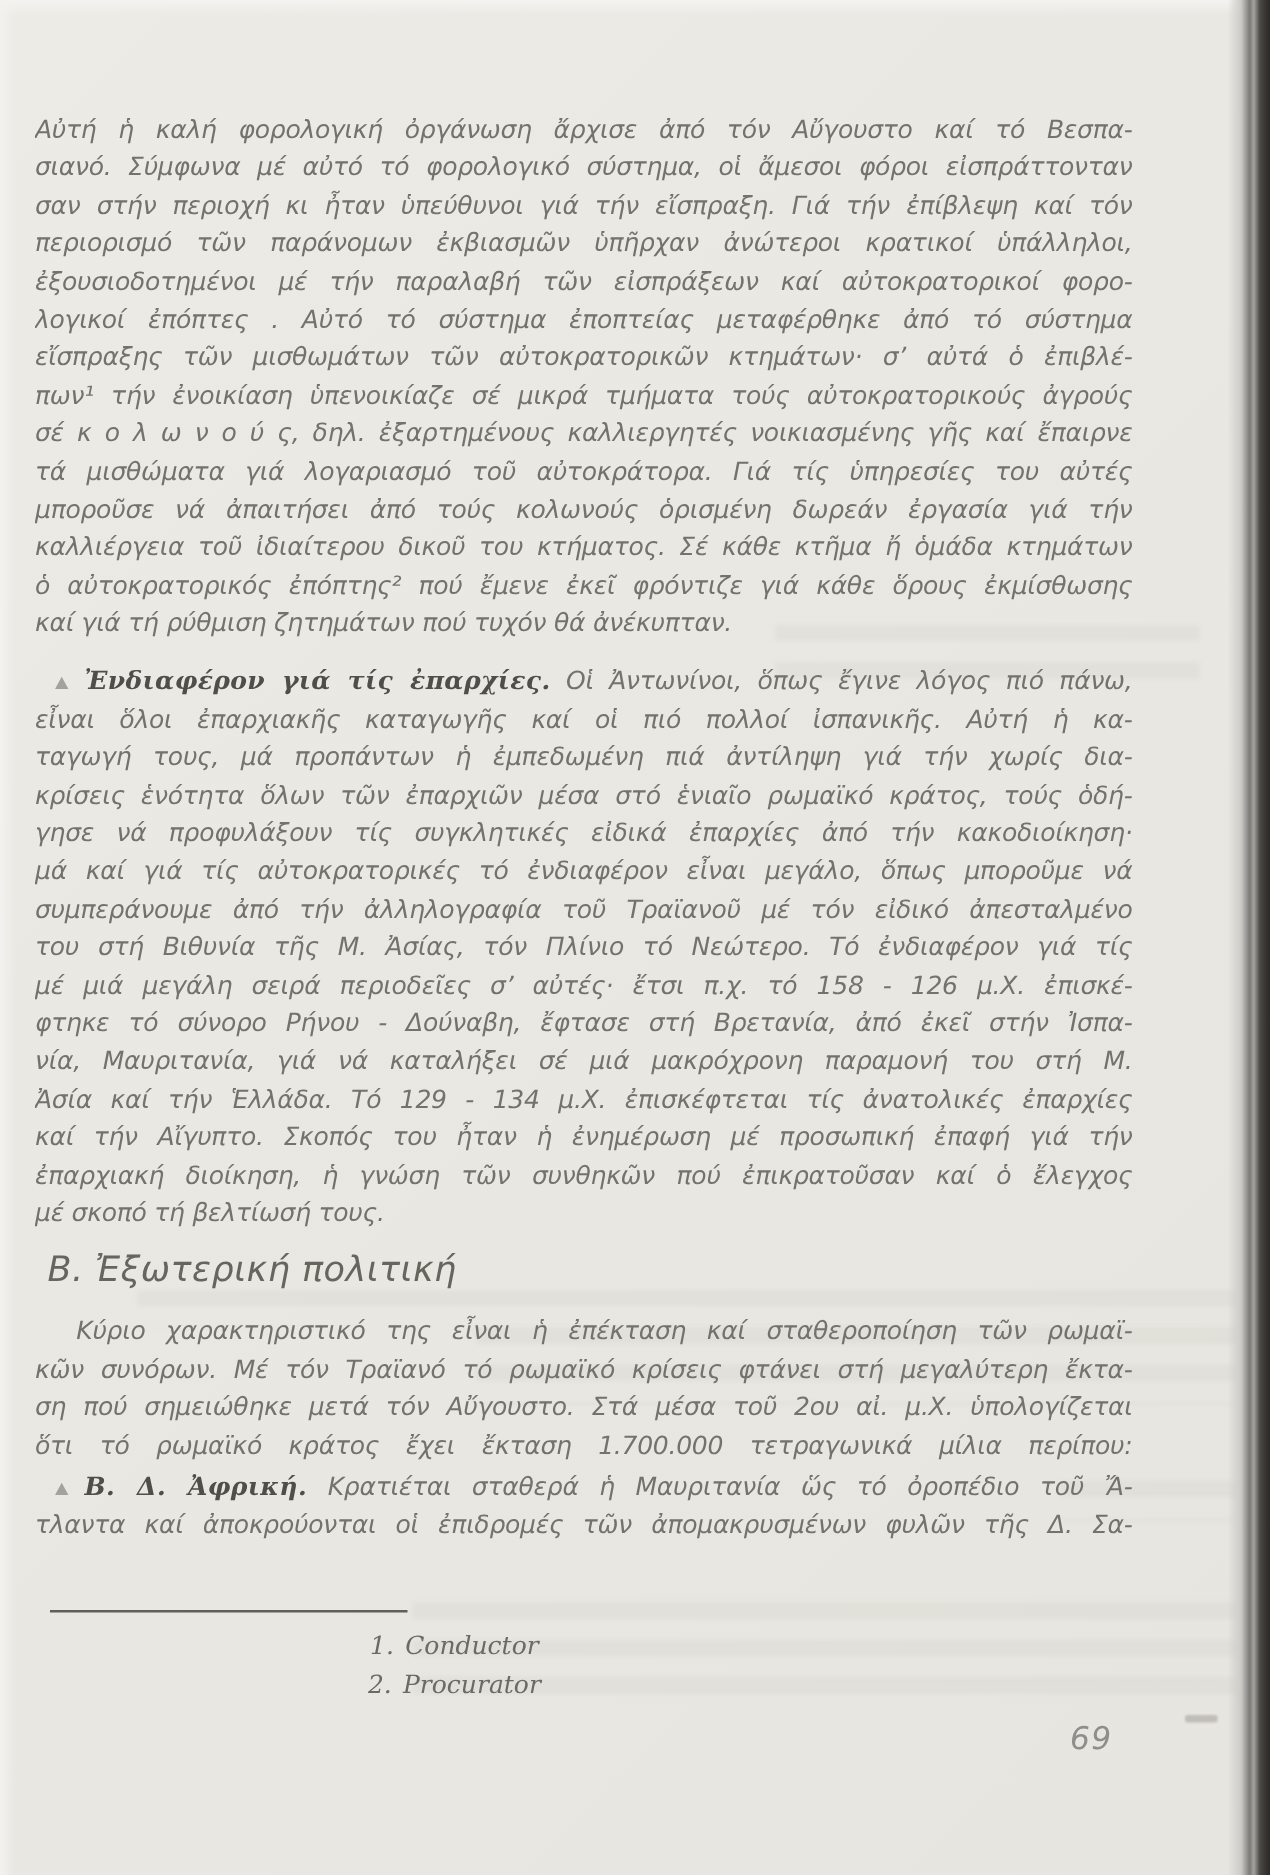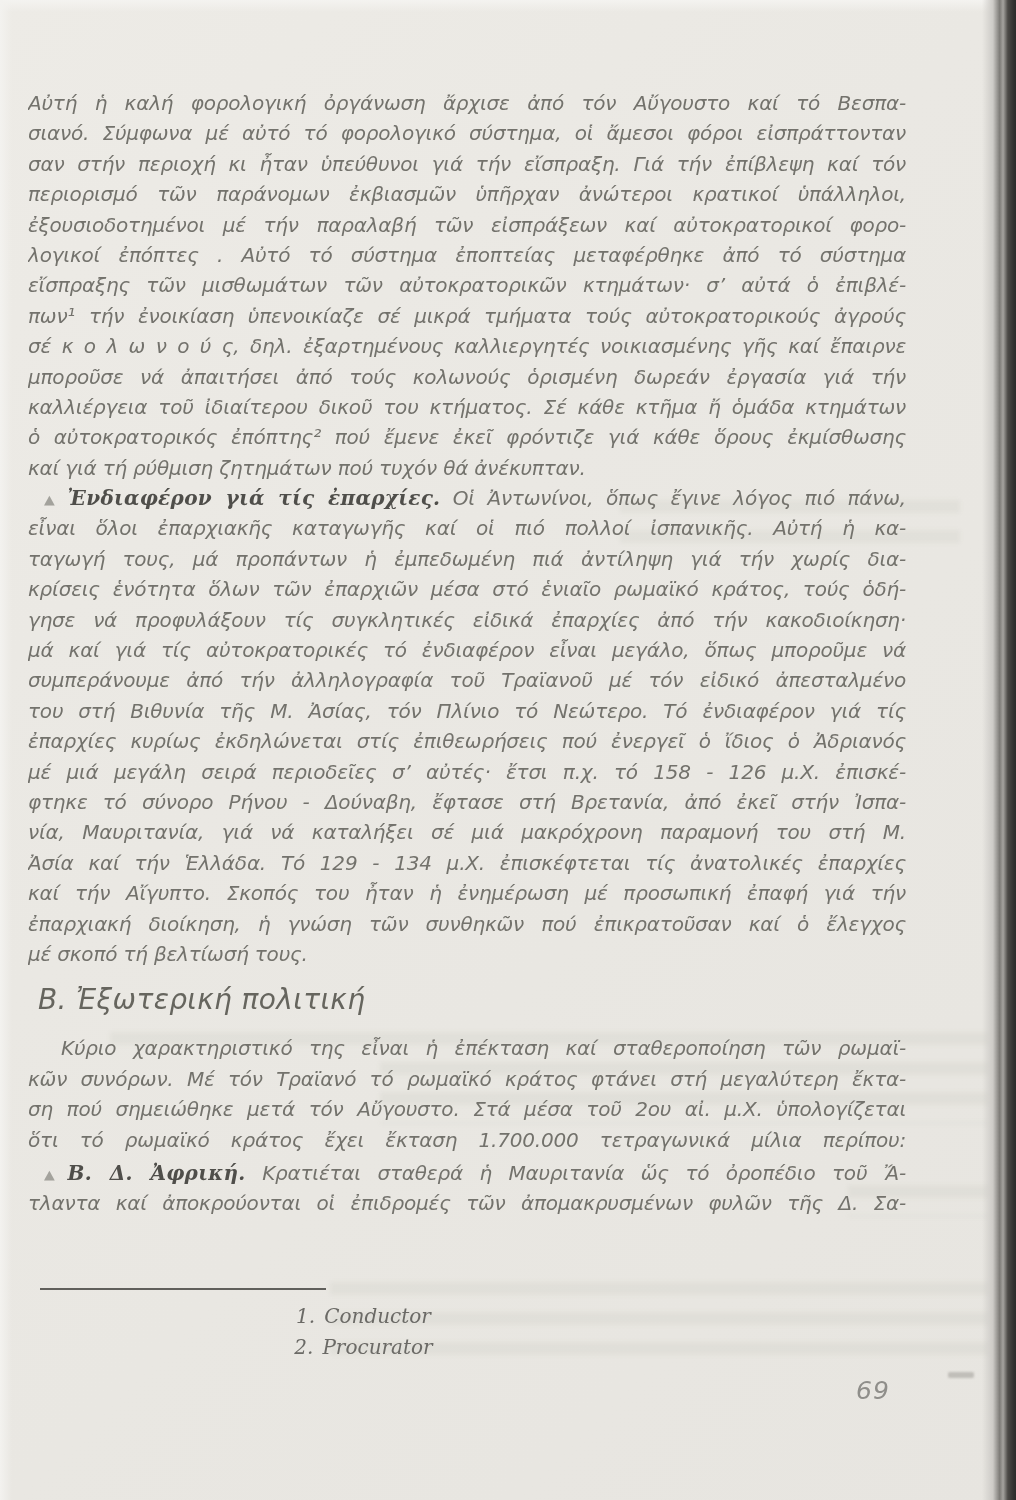--- a/index.html
+++ b/index.html
@@ -77,47 +77,47 @@
       <div class="para">
         <div class="line">Αὐτή ἡ καλή φορολογική ὀργάνωση ἄρχισε ἀπό τόν Αὔγουστο καί τό Βεσπα-</div>
         <div class="line">σιανό. Σύμφωνα μέ αὐτό τό φορολογικό σύστημα, οἱ ἄμεσοι φόροι εἰσπράττονταν</div>
         <div class="line">σαν στήν περιοχή κι ἦταν ὑπεύθυνοι γιά τήν εἴσπραξη. Γιά τήν ἐπίβλεψη καί τόν</div>
         <div class="line">περιορισμό τῶν παράνομων ἐκβιασμῶν ὑπῆρχαν ἀνώτεροι κρατικοί ὑπάλληλοι,</div>
         <div class="line">ἐξουσιοδοτημένοι μέ τήν παραλαβή τῶν εἰσπράξεων καί αὐτοκρατορικοί φορο-</div>
         <div class="line">λογικοί ἐπόπτες . Αὐτό τό σύστημα ἐποπτείας μεταφέρθηκε ἀπό τό σύστημα</div>
         <div class="line">εἴσπραξης τῶν μισθωμάτων τῶν αὐτοκρατορικῶν κτημάτων· σ’ αὐτά ὁ ἐπιβλέ-</div>
         <div class="line">πων¹ τήν ἐνοικίαση ὑπενοικίαζε σέ μικρά τμήματα τούς αὐτοκρατορικούς ἀγρούς</div>
         <div class="line">σέ κ ο λ ω ν ο ύ ς,  δηλ. ἐξαρτημένους καλλιεργητές νοικιασμένης γῆς καί ἔπαιρνε</div>
+        <div class="line">τά μισθώματα γιά λογαριασμό τοῦ αὐτοκράτορα. Γιά τίς ὑπηρεσίες του αὐτές</div>
         <div class="line">μποροῦσε νά ἀπαιτήσει ἀπό τούς κολωνούς ὁρισμένη δωρεάν ἐργασία γιά τήν</div>
         <div class="line">καλλιέργεια τοῦ ἰδιαίτερου δικοῦ του κτήματος. Σέ κάθε κτῆμα ἤ ὁμάδα κτημάτων</div>
         <div class="line">ὁ αὐτοκρατορικός ἐπόπτης² πού ἔμενε ἐκεῖ φρόντιζε γιά κάθε ὅρους ἐκμίσθωσης</div>
         <div class="line no-just">καί γιά τή ρύθμιση ζητημάτων πού τυχόν θά ἀνέκυπταν.</div>
       </div>
-      <div class="para" style="margin-top: 0;">
+      <div class="para" style="margin-top: 16px;">
         <div class="line"><span class="marker">▲</span><span class="lead">Ἐνδιαφέρον γιά τίς ἐπαρχίες.</span> Οἱ Ἀντωνίνοι, ὅπως ἔγινε λόγος πιό πάνω,</div>
         <div class="line">εἶναι ὅλοι ἐπαρχιακῆς καταγωγῆς καί οἱ πιό πολλοί ἰσπανικῆς. Αὐτή ἡ κα-</div>
         <div class="line">ταγωγή τους, μά προπάντων ἡ ἐμπεδωμένη πιά ἀντίληψη γιά τήν χωρίς δια-</div>
         <div class="line">κρίσεις ἑνότητα ὅλων τῶν ἐπαρχιῶν μέσα στό ἑνιαῖο ρωμαϊκό κράτος, τούς ὁδή-</div>
         <div class="line">γησε νά προφυλάξουν τίς συγκλητικές εἰδικά ἐπαρχίες ἀπό τήν κακοδιοίκηση·</div>
         <div class="line">μά καί γιά τίς αὐτοκρατορικές τό ἐνδιαφέρον εἶναι μεγάλο, ὅπως μποροῦμε νά</div>
         <div class="line">συμπεράνουμε ἀπό τήν ἀλληλογραφία τοῦ Τραϊανοῦ μέ τόν εἰδικό ἀπεσταλμένο</div>
         <div class="line">του στή Βιθυνία τῆς Μ. Ἀσίας, τόν Πλίνιο τό Νεώτερο. Τό ἐνδιαφέρον γιά τίς</div>
-        <div class="line">ἐπαρχίες κυρίως ἐκδηλώνεται στίς ἐπιθεωρήσεις πού ἐνεργεῖ ὁ ἴδιος ὁ Ἀδριανός</div>
         <div class="line">μέ μιά μεγάλη σειρά περιοδεῖες σ’ αὐτές· ἔτσι π.χ. τό 158 - 126 μ.Χ. ἐπισκέ-</div>
         <div class="line">φτηκε τό σύνορο Ρήνου - Δούναβη, ἔφτασε στή Βρετανία, ἀπό ἐκεῖ στήν Ἰσπα-</div>
         <div class="line">νία, Μαυριτανία, γιά νά καταλήξει σέ μιά μακρόχρονη παραμονή του στή Μ.</div>
         <div class="line">Ἀσία καί τήν Ἑλλάδα.  Τό 129 - 134 μ.Χ. ἐπισκέφτεται τίς ἀνατολικές ἐπαρχίες</div>
         <div class="line">καί τήν Αἴγυπτο. Σκοπός του ἦταν ἡ ἐνημέρωση μέ προσωπική ἐπαφή γιά τήν</div>
         <div class="line">ἐπαρχιακή διοίκηση, ἡ γνώση τῶν συνθηκῶν πού ἐπικρατοῦσαν καί ὁ ἔλεγχος</div>
         <div class="line no-just">μέ σκοπό τή βελτίωσή τους.</div>
       </div>
       <div class="heading" style="margin-top: 15px;">Β. Ἐξωτερική πολιτική</div>
       <div class="para" style="margin-top: 9px;">
         <div class="line" style="text-indent: 33px; margin-top: 17px;">Κύριο χαρακτηριστικό της εἶναι ἡ ἐπέκταση καί σταθεροποίηση τῶν ρωμαϊ-</div>
-        <div class="line">κῶν συνόρων. Μέ τόν Τραϊανό τό ρωμαϊκό κράτος  φτάνει στή μεγαλύτερη ἔκτα-</div>
+        <div class="line">κῶν συνόρων. Μέ τόν Τραϊανό τό ρωμαϊκό κρίσεις  φτάνει στή μεγαλύτερη ἔκτα-</div>
         <div class="line">ση πού σημειώθηκε μετά τόν Αὔγουστο. Στά μέσα τοῦ 2ου αἰ. μ.Χ. ὑπολογίζεται</div>
         <div class="line">ὅτι τό ρωμαϊκό κράτος ἔχει ἔκταση 1.700.000 τετραγωνικά μίλια περίπου:</div>
       </div>
       <div class="para" style="margin-top: 3px;">
         <div class="line"><span class="marker">▲</span><span class="lead">Β. Δ. Ἀφρική.</span> Κρατιέται σταθερά ἡ Μαυριτανία ὥς τό ὀροπέδιο τοῦ Ἄ-</div>
         <div class="line">τλαντα καί ἀποκρούονται οἱ ἐπιδρομές τῶν ἀπομακρυσμένων φυλῶν τῆς Δ. Σα-</div>
       </div>
     </div>
 
   <div class="footnotes">

